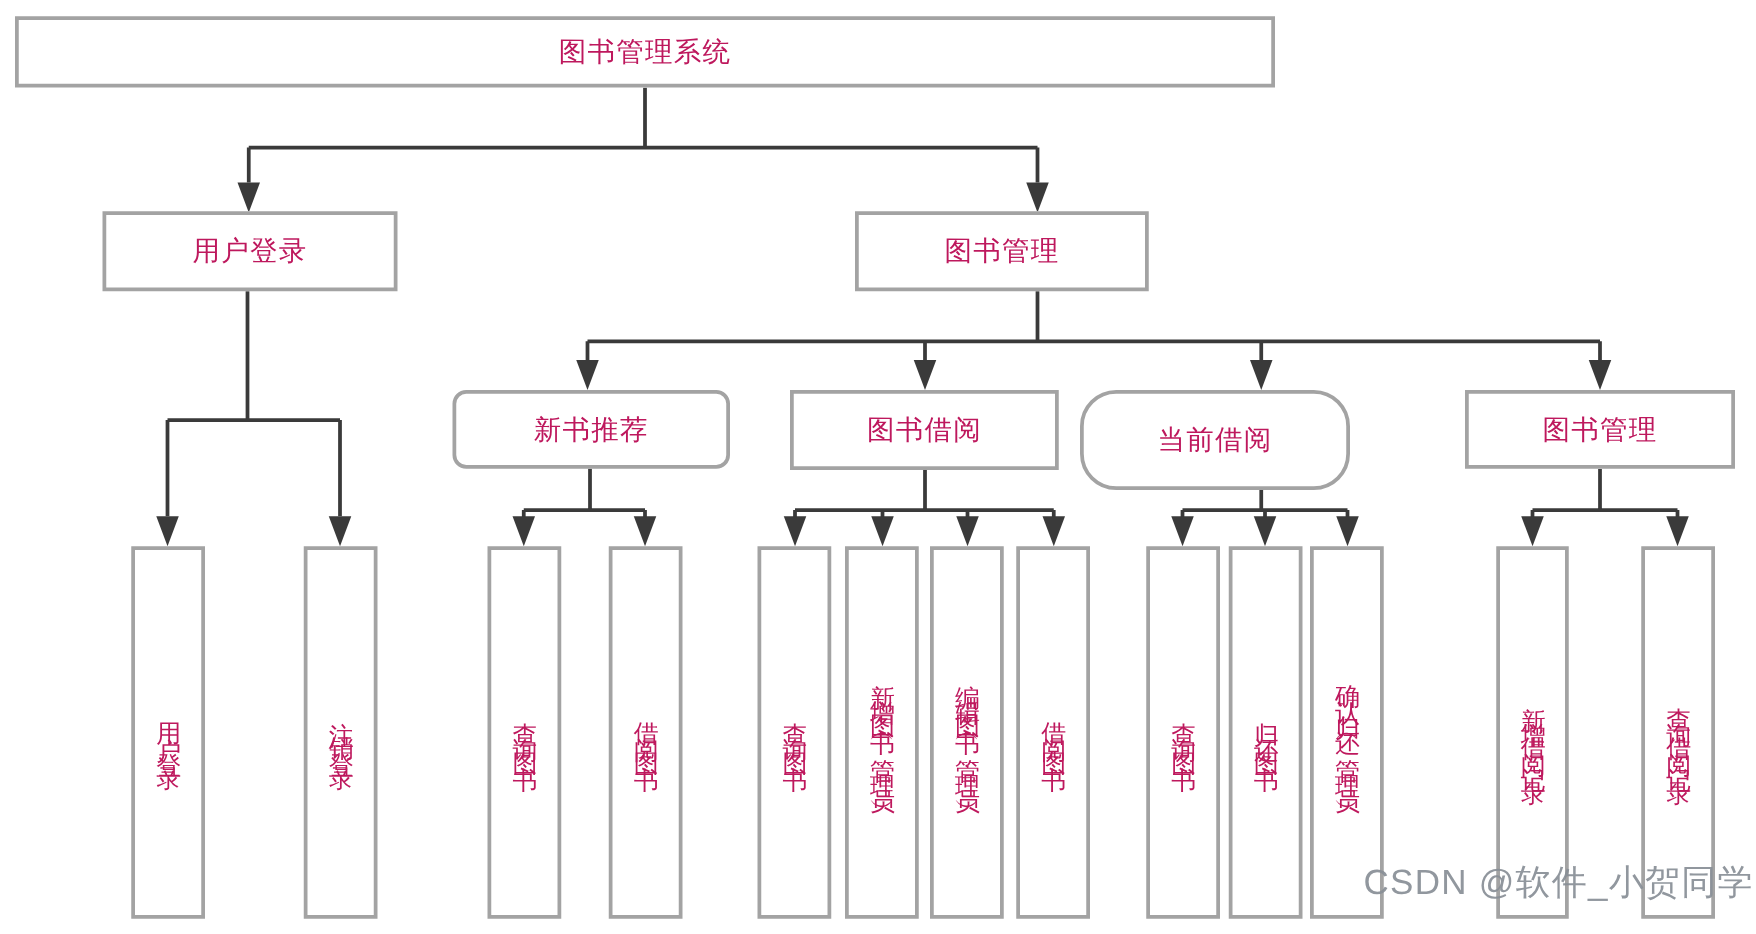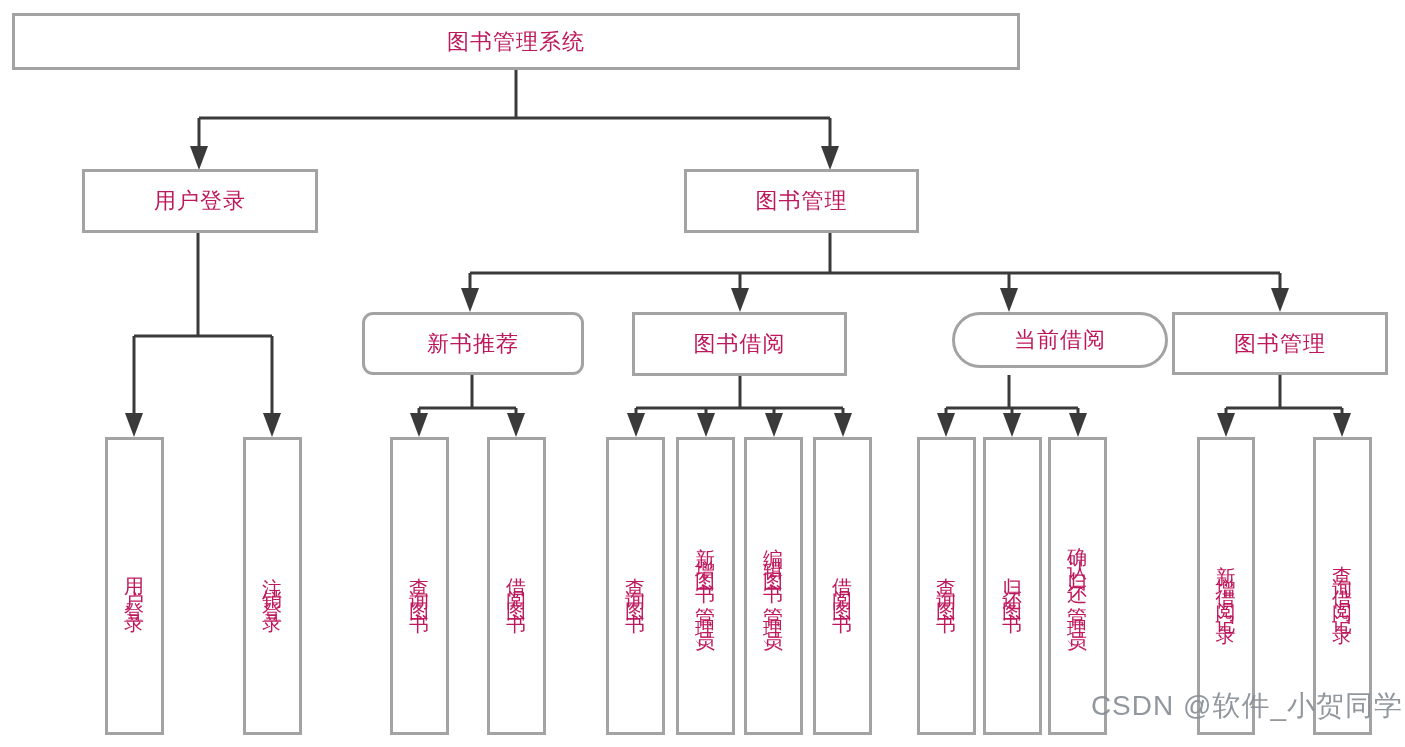--- a/index.html
+++ b/index.html
@@ -84,21 +84,21 @@
     </g>
   </svg>
 
   <div class="node h" style="left:12px;top:13px;width:1008px;height:57px;">图书管理系统</div>
 
   <div class="node h" style="left:82px;top:169px;width:236px;height:64px;">用户登录</div>
   <div class="node h" style="left:684px;top:169px;width:235px;height:64px;">图书管理</div>
 
   <div class="node h" style="left:362px;top:312px;width:222px;height:63px;border-radius:11px;">新书推荐</div>
   <div class="node h" style="left:632px;top:312px;width:215px;height:64px;text-align:right;">图书借阅</div>
-  <div class="node h" style="left:952px;top:312px;width:216px;height:56px;border-radius:29px;">当前借阅</div>
+  <div class="node h" style="left:864px;top:312px;width:216px;height:80px;border-radius:29px;">当前借阅</div>
   <div class="node h" style="left:1172px;top:312px;width:216px;height:63px;">图书管理</div>
 
   <div class="node v" style="left:105px;top:437px;width:59px;height:298px;">
     <span class="vtext">用户登录</span>
   </div>
   <div class="node v" style="left:243px;top:437px;width:59px;height:298px;">
     <span class="vtext">注销登录</span>
   </div>
 
   <div class="node v" style="left:390px;top:437px;width:59px;height:298px;">

